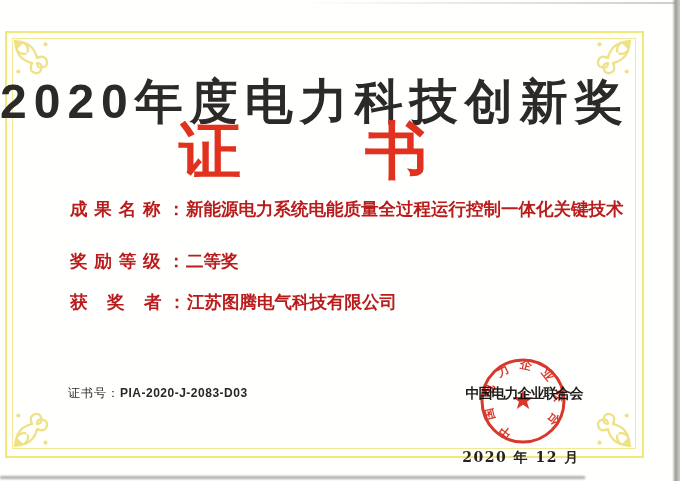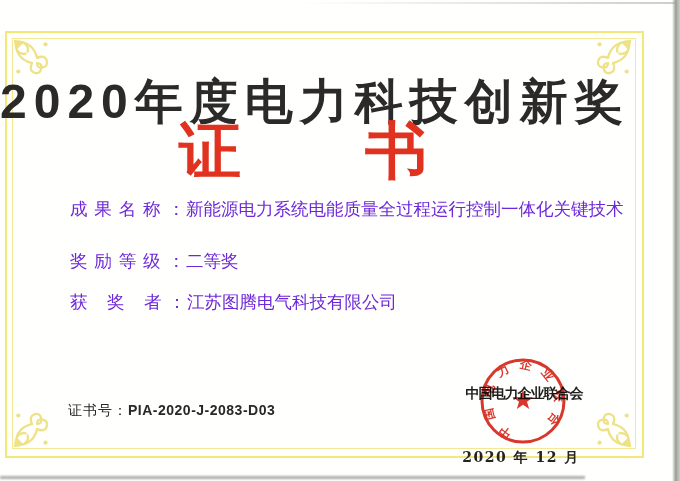--- a/index.html
+++ b/index.html
@@ -25,24 +25,24 @@
   .corner.br{left:588px;top:404px;transform:rotate(180deg);}
   .corner.bl{left:11px;top:404px;transform:rotate(270deg);}
   
   .award-title{position:absolute;left:0;top:70px;width:680px;text-align:left;
     font-size:48px;font-weight:700;color:#2b2a28;letter-spacing:7px;}
   .cert-title{position:absolute;left:0;top:116px;width:680px;text-align:center;
     transform:translateX(-37px);
     font-family:"DejaVu Serif",serif;font-size:62px;font-weight:700;
     color:#e1311f;line-height:70px;}
   .field{position:absolute;left:70px;width:540px;font-size:17.5px;
-    font-weight:400;color:#6d28d9;white-space:nowrap;}
+    font-weight:700;color:#b91c1c;white-space:nowrap;}
   .field .lbl{letter-spacing:1px;}
   .f0{top:197px;} .f1{top:249px;} .f2{top:290px;}
-  .cert-no{position:absolute;left:68px;top:402px;font-size:14px;color:#2a2826;white-space:nowrap;}
+  .cert-no{position:absolute;left:68px;top:385px;font-size:12px;color:#2a2826;white-space:nowrap;}
   .cert-no .lbl{font-family:"DejaVu Serif",serif;letter-spacing:1px;}
   .cert-no .val{font-family:"Liberation Sans",sans-serif;font-weight:600;letter-spacing:.5px;}
   .issuer-name{position:absolute;left:452px;top:385px;width:144px;text-align:center;
     font-size:14px;font-weight:700;color:#201e1d;letter-spacing:-1px;white-space:nowrap;}
   .issue-date{position:absolute;left:449px;top:409px;width:144px;text-align:center;
     font-family:"DejaVu Serif",serif;font-size:14px;font-weight:600;
     color:#26231f;letter-spacing:1.5px;white-space:nowrap;margin-top:40px;}
   
   .seal{position:absolute;left:478px;top:356px;width:90px;height:90px;
     mix-blend-mode:multiply;opacity:.93;}

